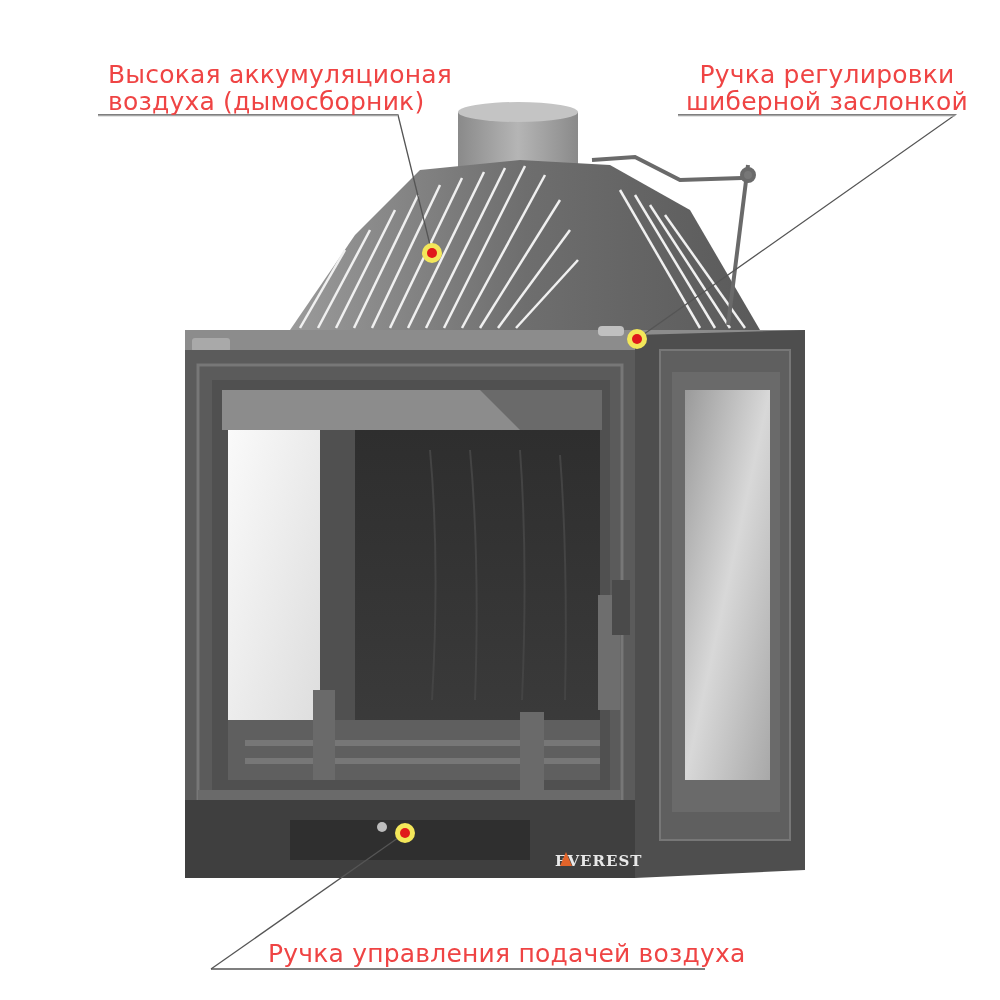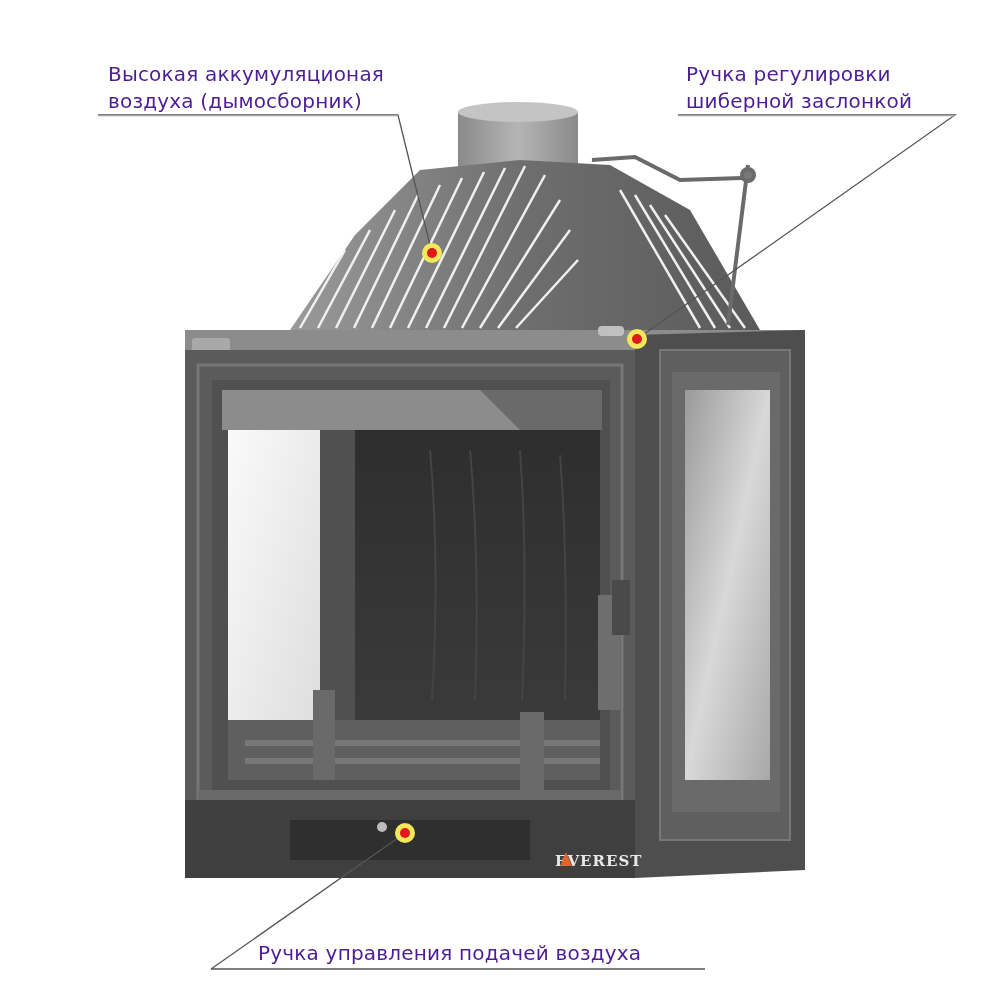--- a/index.html
+++ b/index.html
@@ -1,17 +1,17 @@
 <!DOCTYPE html>
 <html><head>
 <meta charset="utf-8">
 <style>
   html, body { margin:0; padding:0; background:#ffffff; }
   body { width:1000px; height:1000px; position:relative; overflow:hidden; font-family:"DejaVu Sans","Liberation Sans",sans-serif; }
-  .label { position:absolute; color:#4c1d95; font-size:20px; line-height:27px; letter-spacing:0.2px; white-space:nowrap; }
+  .label { position:absolute; color:#ef4444; font-size:25px; line-height:27px; letter-spacing:0.2px; white-space:nowrap; }
   .label span { display:block; }
   svg.art { position:absolute; left:0; top:0; }
 </style>
 </head>
 <body>
 
 <svg class="art" width="1000" height="1000" viewBox="0 0 1000 1000">
   <defs>
     <linearGradient id="hoodGrad" x1="0" y1="0" x2="1" y2="0">
       <stop offset="0" stop-color="#9a9a9a"></stop>
@@ -143,20 +143,20 @@
     <circle cx="405" cy="833" r="10" fill="#f3e75a"></circle>
     <circle cx="405" cy="833" r="5" fill="#e0191b"></circle>
   </g>
 </svg>
 
 <div class="label" style="left:108px; top:61px;">
   <span>Высокая аккумуляционая</span>
   <span>воздуха (дымосборник)</span>
 </div>
 
-<div class="label" style="left:686px; top:61px;">
+<div class="label" style="left:686px; top:61px;text-align:center;">
   <span>Ручка регулировки</span>
   <span>шиберной заслонкой</span>
 </div>
 
-<div class="label" style="left:258px; top:940px;">
+<div class="label" style="left:268px; top:940px;">
   <span>Ручка управления подачей воздуха</span>
 </div>
 
 </body></html>

